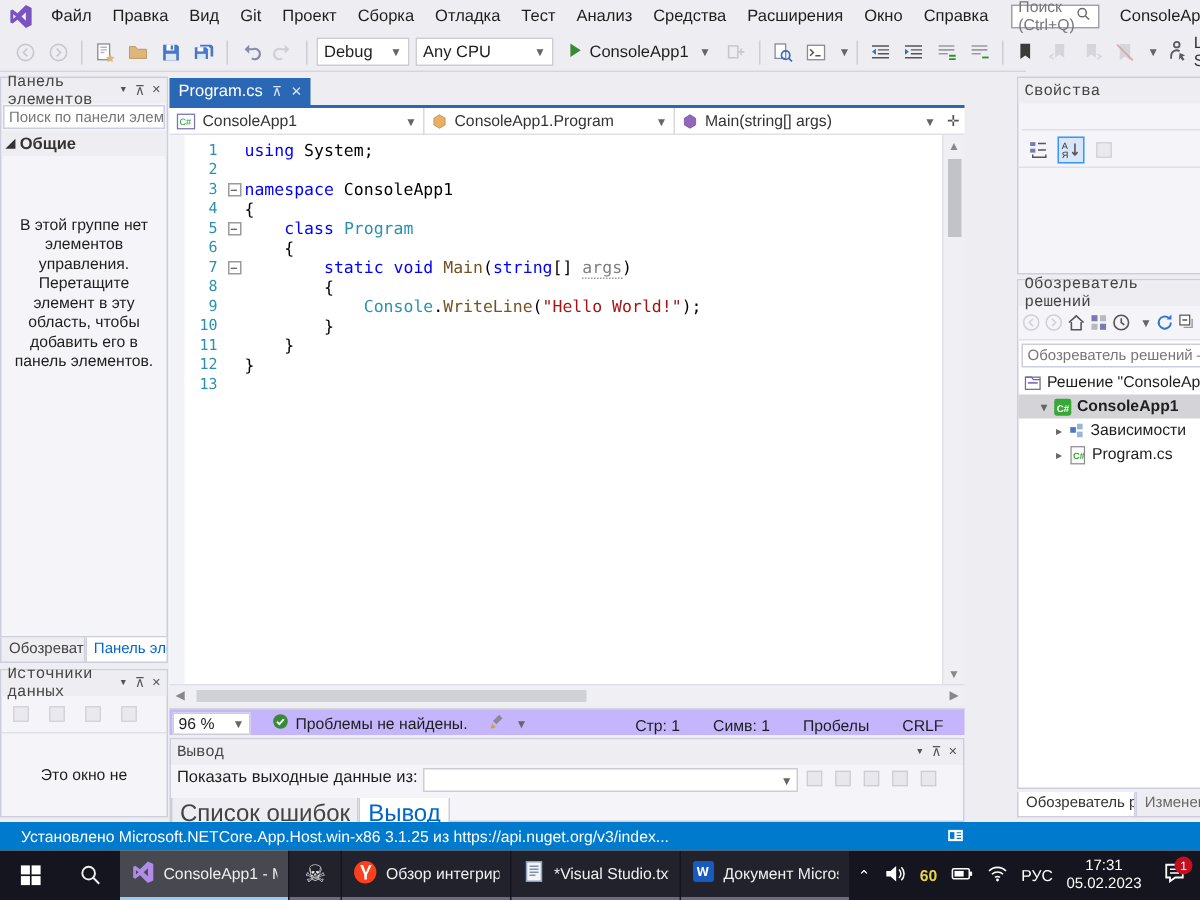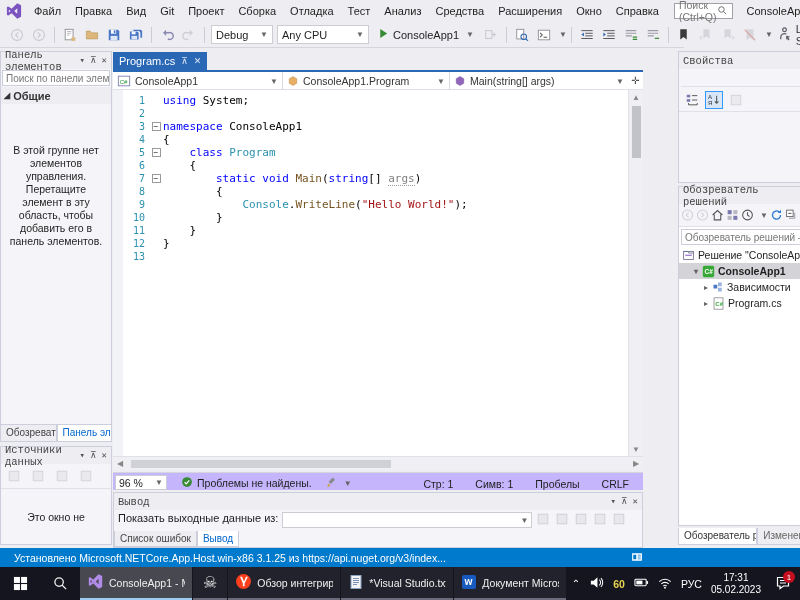--- a/index.html
+++ b/index.html
@@ -84,21 +84,21 @@
   #zoom-combo { width:52px; height:15px; margin-left:2px; background:#fff; border:1px solid #ccccd5; display:flex; justify-content:space-between; align-items:center; padding:0 3px; }
   #problems { display:flex; align-items:center; gap:4px; margin-left:14px; }
   #health { display:flex; align-items:center; gap:2px; margin-left:14px; }
   #ed-status .right { margin-left:auto; display:flex; gap:22px; margin-right:14px; }
 
   
   #output { position:absolute; left:0; top:444px; width:530px; height:56px; background:#f5f5f9; border:1px solid #cccedb; }
   #out-row { display:flex; align-items:flex-start; padding:2px 4px; gap:4px; }
   #out-combo { width:250px; height:16px; background:#fff; border:1px solid #ccccd5; display:flex; justify-content:flex-end; align-items:center; padding:0 3px; }
   #out-icons { display:flex; gap:5px; opacity:.45; }
-  #out-tabs { display:flex; margin-top:1px; font-size:10px; }
+  #out-tabs { display:flex; margin-top:1px; font-size:16px; }
   #out-tabs .side-tab.active { color:#0066cc; }
 
   
   #right-col { position:absolute; left:678px; top:0; width:155px; height:500px; }
   #props { position:absolute; left:0; top:3px; width:155px; height:132px; background:#f5f5f9; border:1px solid #cccedb; }
   #props-combo { height:16px; margin:2px 2px; background:#f5f5f9; border-bottom:1px solid #e0e0e8; display:flex; justify-content:flex-end; align-items:center; padding-right:3px; color:#666; font-size:8px; }
   #props-toolbar { display:flex; gap:4px; padding:2px 4px; border-bottom:1px solid #e0e0e8; align-items:center; }
   .mini-btn { width:18px; height:18px; display:flex; align-items:center; justify-content:center; font-size:10px; color:#555; }
   .mini-btn.sel { border:1px solid #3399ff; background:#d8e6f7; }
   .mini-btn.disabled { opacity:.4; }

